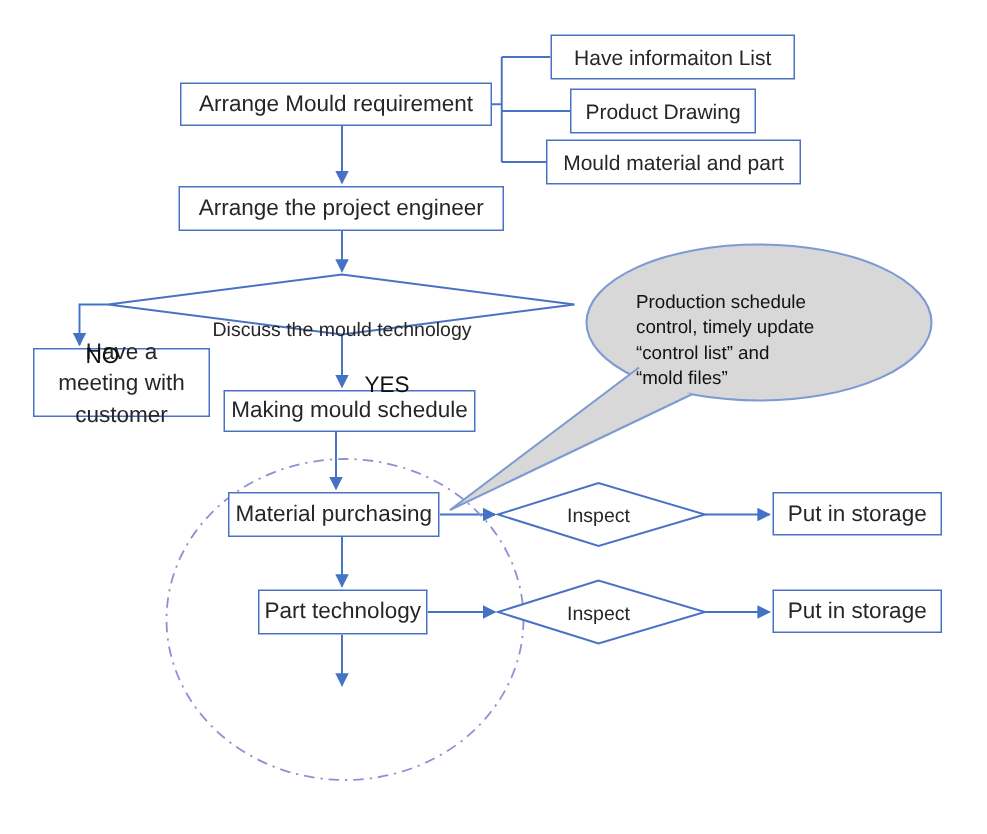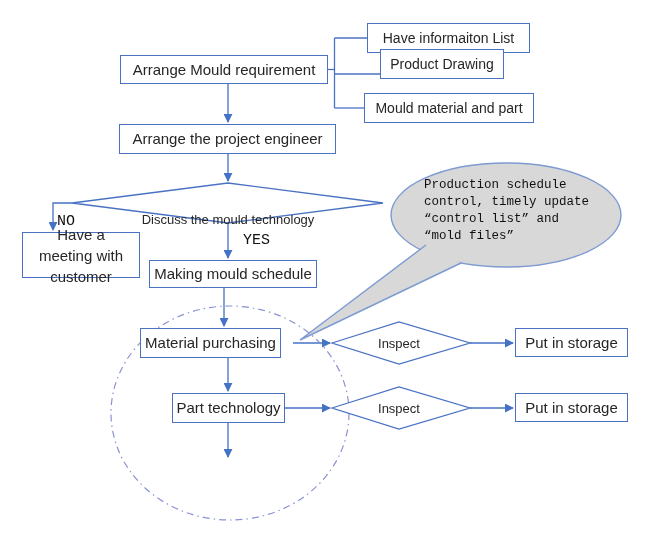--- a/index.html
+++ b/index.html
@@ -25,23 +25,24 @@
   }
   .dlabel{
     position:absolute;
     color:#262626;
     font-size:13px;
     text-align:center;
     z-index:4;
   }
   .mono{
     position:absolute;
-    font-family:Liberation Mono, monospace;
+    font-family:Liberation Sans, sans-serif;
     color:#111111;
     z-index:4;
+    margin-top:16px;
   }
   .branch{font-size:15px;}
   .callout-text{
     width:178px;
     font-size:12.5px;
     line-height:17px;
     white-space:pre-line;
     text-align:left;
     z-index:4;
   }
@@ -89,31 +90,31 @@
     </g>
 
     <ellipse cx="506" cy="215" rx="115" ry="52" fill="#d8d8d8" stroke="#7d9ad2" stroke-width="1.4"></ellipse>
     <path d="M426,245 L300,340 L461,263" fill="#d8d8d8" stroke="#7d9ad2" stroke-width="1.4"></path>
   </svg>
 
   <div class="box" style="left:120px;top:55px;width:208px;height:29px;">Arrange Mould requirement</div>
 
   <div class="box" style="left:367px;top:23px;width:163px;height:30px;font-size:14px;">Have informaiton List</div>
 
-  <div class="box" style="left:380px;top:49px;width:124px;height:30px;font-size:14px;">Product Drawing</div>
+  <div class="box" style="left:380px;top:59px;width:124px;height:30px;font-size:14px;">Product Drawing</div>
 
   <div class="box" style="left:364px;top:93px;width:170px;height:30px;font-size:14px;">Mould material and part</div>
 
   <div class="box" style="left:119px;top:124px;width:217px;height:30px;">Arrange the project engineer</div>
 
   <div class="box" style="left:22px;top:232px;width:118px;height:46px;line-height:21px;padding:0 6px;">Have a meeting with customer</div>
 
   <div class="box" style="left:149px;top:260px;width:168px;height:28px;">Making mould schedule</div>
 
-  <div class="box" style="left:140px;top:328px;width:141px;height:30px;">Material purchasing</div>
+  <div class="box" style="left:152px;top:328px;width:141px;height:30px;">Material purchasing</div>
 
   <div class="box" style="left:172px;top:393px;width:113px;height:30px;">Part technology</div>
 
 
   <div class="box" style="left:515px;top:328px;width:113px;height:29px;">Put in storage</div>
 
   <div class="box" style="left:515px;top:393px;width:113px;height:29px;">Put in storage</div>
 
   <div class="dlabel" style="left:103px;top:196px;width:250px;margin-top:16px;">Discuss the mould technology</div>
 

